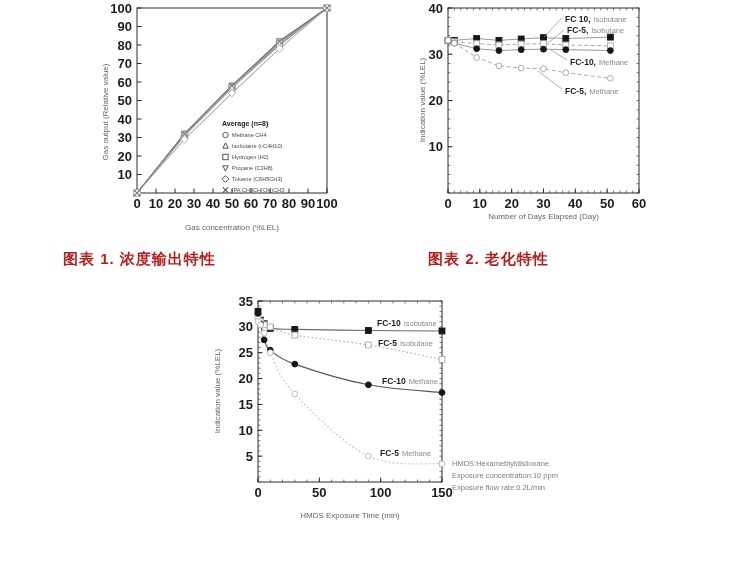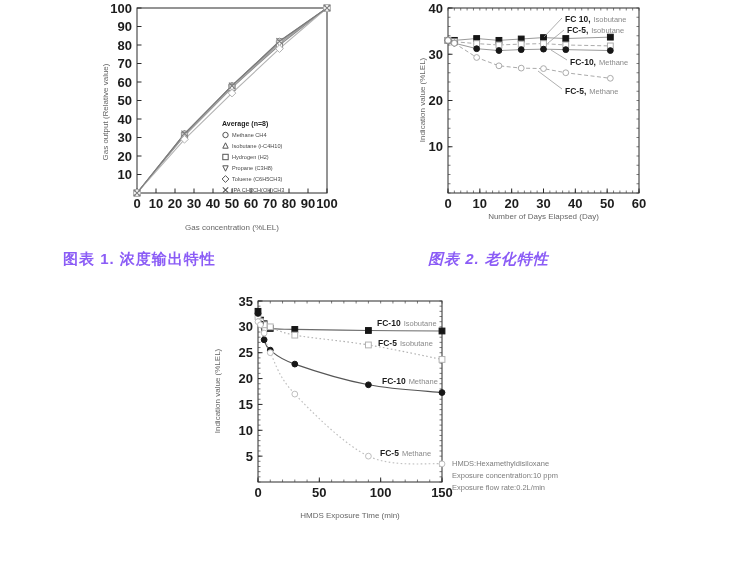--- a/index.html
+++ b/index.html
@@ -6,25 +6,25 @@
   .page{
     position:relative;width:752px;height:565px;background:#ffffff;
     font-family:"Liberation Sans",sans-serif;overflow:hidden;
   }
   .fig{position:absolute;margin:0;padding:0;}
   .fig-1{left:30px;top:0;}
   .fig-2{left:415px;top:0;}
   .fig-3{left:205px;top:285px;}
   svg text{font-family:"Liberation Sans",sans-serif;}
   .caption{
-    position:absolute;font-size:15px;font-weight:700;color:#8b5cf6;
+    position:absolute;font-size:15px;font-weight:700;color:#b91c1c;
     letter-spacing:1px;white-space:nowrap;
   }
   .cap-1{left:63px;top:250px;}
-  .cap-2{left:428px;top:250px;font-style:italic;}
+  .cap-2{left:428px;top:250px;}
   .cap-3{left:272px;top:565px;}
 </style>
 </head>
 <body>
 
 <div class="page">
   <figure class="fig fig-1">
     <svg width="375" height="250" viewBox="0 0 375 250">
         <rect x="107" y="8" width="190" height="185" fill="none" stroke="#2b2b2b" stroke-width="1"></rect>
         <line x1="107" y1="193" x2="107" y2="188.5" stroke="#2b2b2b" stroke-width="1"></line>

